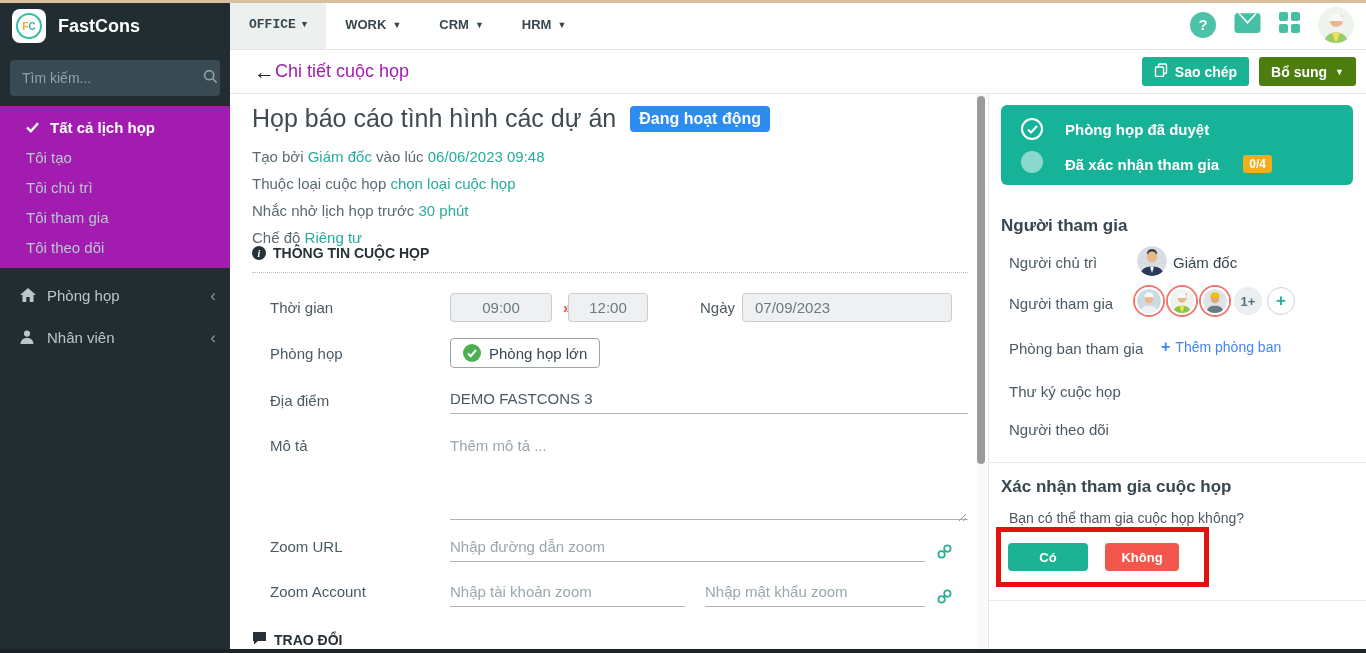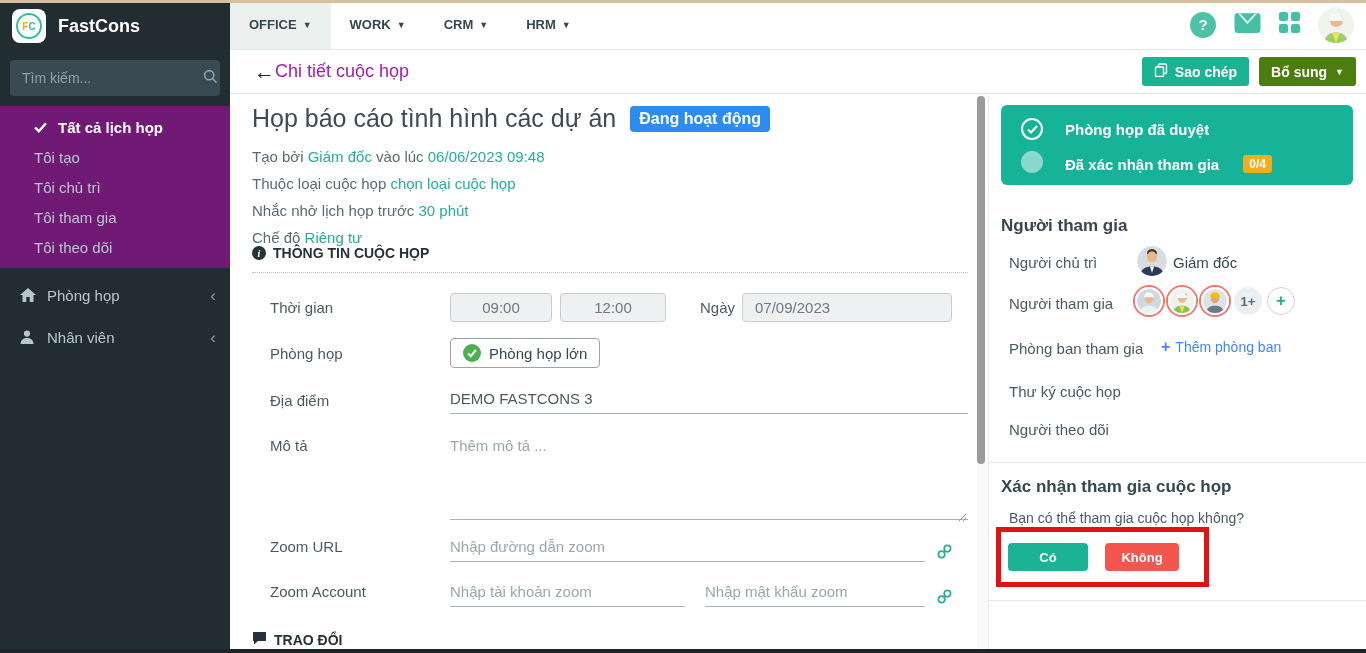--- a/index.html
+++ b/index.html
@@ -14,32 +14,32 @@
   
   #sidebar { position:absolute; left:0; top:0; width:230px; height:653px; background:#222d32; z-index:10; }
   .brand-row { display:flex; align-items:center; height:52px; padding-left:12px; }
   .logo-box { width:34px; height:34px; background:#fff; border-radius:8px; display:flex; align-items:center; justify-content:center; }
   .logo-ring { width:26px; height:26px; border:2px solid #35bda0; border-radius:50%; display:flex; align-items:center; justify-content:center; font-size:10px; font-weight:bold; }
   .logo-f { color:#f5a623; } .logo-c { color:#35bda0; }
   .brand-name { color:#fff; font-size:18px; font-weight:bold; margin-left:12px; }
   .search-wrap { margin:8px 10px 10px 10px; height:36px; background:#3a4a52; border-radius:4px; display:flex; align-items:center; padding:0 12px; }
   .search-wrap input { flex:1; background:transparent; border:none; outline:none; color:#cfd8dc; font-size:14px; font-family:"Liberation Sans",sans-serif; }
   .search-wrap input::placeholder { color:#8fa3ad; }
-  .menu-group { background:#701a75; padding:6px 12px; }
+  .menu-group { background:#a21caf; padding:6px 4px; }
   .menu-item { height:30px; display:flex; align-items:center; padding-left:22px; color:#b8c7ce; font-size:15px; cursor:pointer; }
   .menu-item.active { color:#fff; font-weight:bold; }
   .menu-item .check { margin-right:11px; display:inline-flex; }
   .side-section { height:30px; display:flex; align-items:center; padding:0 14px 0 20px; color:#b8c7ce; font-size:15px; margin-top:12px; cursor:pointer; }
   .side-section .s-icon { width:17px; margin-right:10px; display:inline-flex; }
   .side-section .chev { margin-left:auto; color:#8a9ba5; font-size:17px; line-height:1; }
 
   
   #topnav { position:absolute; left:230px; top:0; width:1136px; height:50px; background:#fff; border-bottom:1px solid #e4e7e8; display:flex; align-items:stretch; }
   .nav-item { display:flex; align-items:center; padding:0 19px; font-size:13px; font-weight:bold; color:#37474f; cursor:pointer; }
-  .nav-item.active { background:#ecf1ef; }
+  .nav-item.active { background:#ecf1ef;font-family:Liberation Mono, monospace; }
   .nav-caret { font-size:9px; margin-left:6px; color:#37474f; }
   .nav-right { margin-left:auto; display:flex; align-items:center; gap:18px; padding-right:12px; }
   .help-circle { width:26px; height:26px; border-radius:50%; background:#4cc2a8; color:#fff; font-weight:bold; font-size:15px; display:flex; align-items:center; justify-content:center; cursor:pointer; }
   .avatar-lg { width:36px; height:36px; border-radius:50%; overflow:hidden; cursor:pointer; }
 
   
   #subheader { position:absolute; left:230px; top:50px; width:1136px; height:44px; background:#fff; border-bottom:1px solid #e4e7e8; display:flex; align-items:center; }
   .back-arrow { font-size:21px; color:#1c262b; margin-left:24px; cursor:pointer; line-height:1; }
   .page-title { font-size:18px; font-weight:normal; color:#a21caf; }
   .hdr-btns { margin-left:auto; display:flex; gap:10px; margin-right:10px; }
@@ -243,21 +243,21 @@
 
   <div class="sec-hdr">
     <span class="info-dot">i</span>
     <span>THÔNG TIN CUỘC HỌP</span>
   </div>
   <div class="dotted-div"></div>
 
   <div class="f-label" style="left:40px; top:205px;">Thời gian</div>
   <input class="gray-input" style="left: 220px; top: 199px; width: 102px;" readonly="" value="09:00">
   <span class="time-sep" style="left:333px; top:205px;">»</span>
-  <input class="gray-input" style="left: 330px; top: 199px; width: 106px;" readonly="" value="12:00">
+  <input class="gray-input" style="left: 338px; top: 199px; width: 80px;" readonly="" value="12:00">
   <div class="f-label" style="left:470px; top:205px;">Ngày</div>
   <input class="gray-input" style="left: 512px; top: 199px; width: 210px; text-align: left; padding-left: 12px;" readonly="" value="07/09/2023">
 
   <div class="f-label" style="left:40px; top:251px;">Phòng họp</div>
   <button class="room-btn">
     <span class="check-green">
       <svg width="10" height="9" viewBox="0 0 10 9">
           <path d="M1 4.5 L3.8 7.2 L9 1" fill="none" stroke="#fff" stroke-width="2"></path>
         </svg>
     </span>

